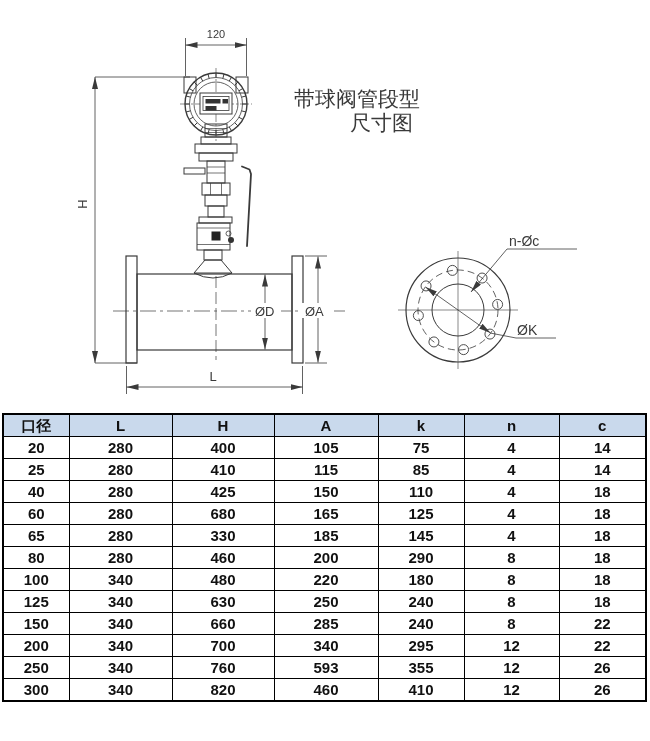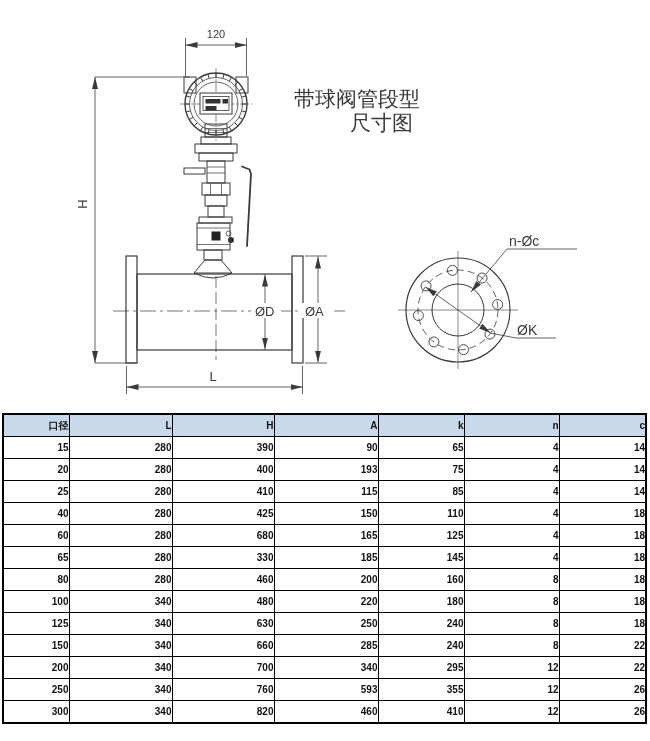--- a/index.html
+++ b/index.html
@@ -7,21 +7,21 @@
     position:relative; width:650px; height:741px; background:#ffffff;
     font-family:"Liberation Sans", sans-serif; overflow:hidden;margin-top:20px;
   }
   .drawing-svg { position:absolute; left:0; top:0; }
   .cad-text { fill:#3a3a3a; font-family:"Liberation Sans", sans-serif; }
   .title-text { fill:#3a3a3a; font-family:"Liberation Sans", sans-serif; font-size:21px; }
   .dim-table {
     position:absolute; left:2px; top:393px; width:644px;
     border-collapse:collapse; table-layout:fixed;
     font-family:"Liberation Sans", sans-serif; font-weight:bold;
-    font-size:10px; color:#111; text-align:right;
+    font-size:15px; color:#111; text-align:center;
     border:2px solid #000;
   }
   .dim-table th, .dim-table td {
     border:1.5px solid #000; padding:0; height:21px; line-height:21px;
     overflow:hidden; white-space:nowrap;
   }
   .dim-table thead th { background:var(--hdr-bg,#c9d9ec); font-weight:bold; }
 </style>
 </head>
 <body>
@@ -202,33 +202,24 @@
         <th>L</th>
         <th>H</th>
         <th>A</th>
         <th>k</th>
         <th>n</th>
         <th>c</th>
       </tr>
     </thead>
     <tbody>
         <tr>
-          <td>15</td>
-          <td>280</td>
-          <td>390</td>
-          <td>90</td>
-          <td>65</td>
-          <td>4</td>
-          <td>14</td>
-        </tr>
-        <tr>
           <td>20</td>
           <td>280</td>
           <td>400</td>
-          <td>193</td>
+          <td>105</td>
           <td>75</td>
           <td>4</td>
           <td>14</td>
         </tr>
         <tr>
           <td>25</td>
           <td>280</td>
           <td>410</td>
           <td>115</td>
           <td>85</td>
@@ -260,21 +251,21 @@
           <td>185</td>
           <td>145</td>
           <td>4</td>
           <td>18</td>
         </tr>
         <tr>
           <td>80</td>
           <td>280</td>
           <td>460</td>
           <td>200</td>
-          <td>160</td>
+          <td>290</td>
           <td>8</td>
           <td>18</td>
         </tr>
         <tr>
           <td>100</td>
           <td>340</td>
           <td>480</td>
           <td>220</td>
           <td>180</td>
           <td>8</td>

